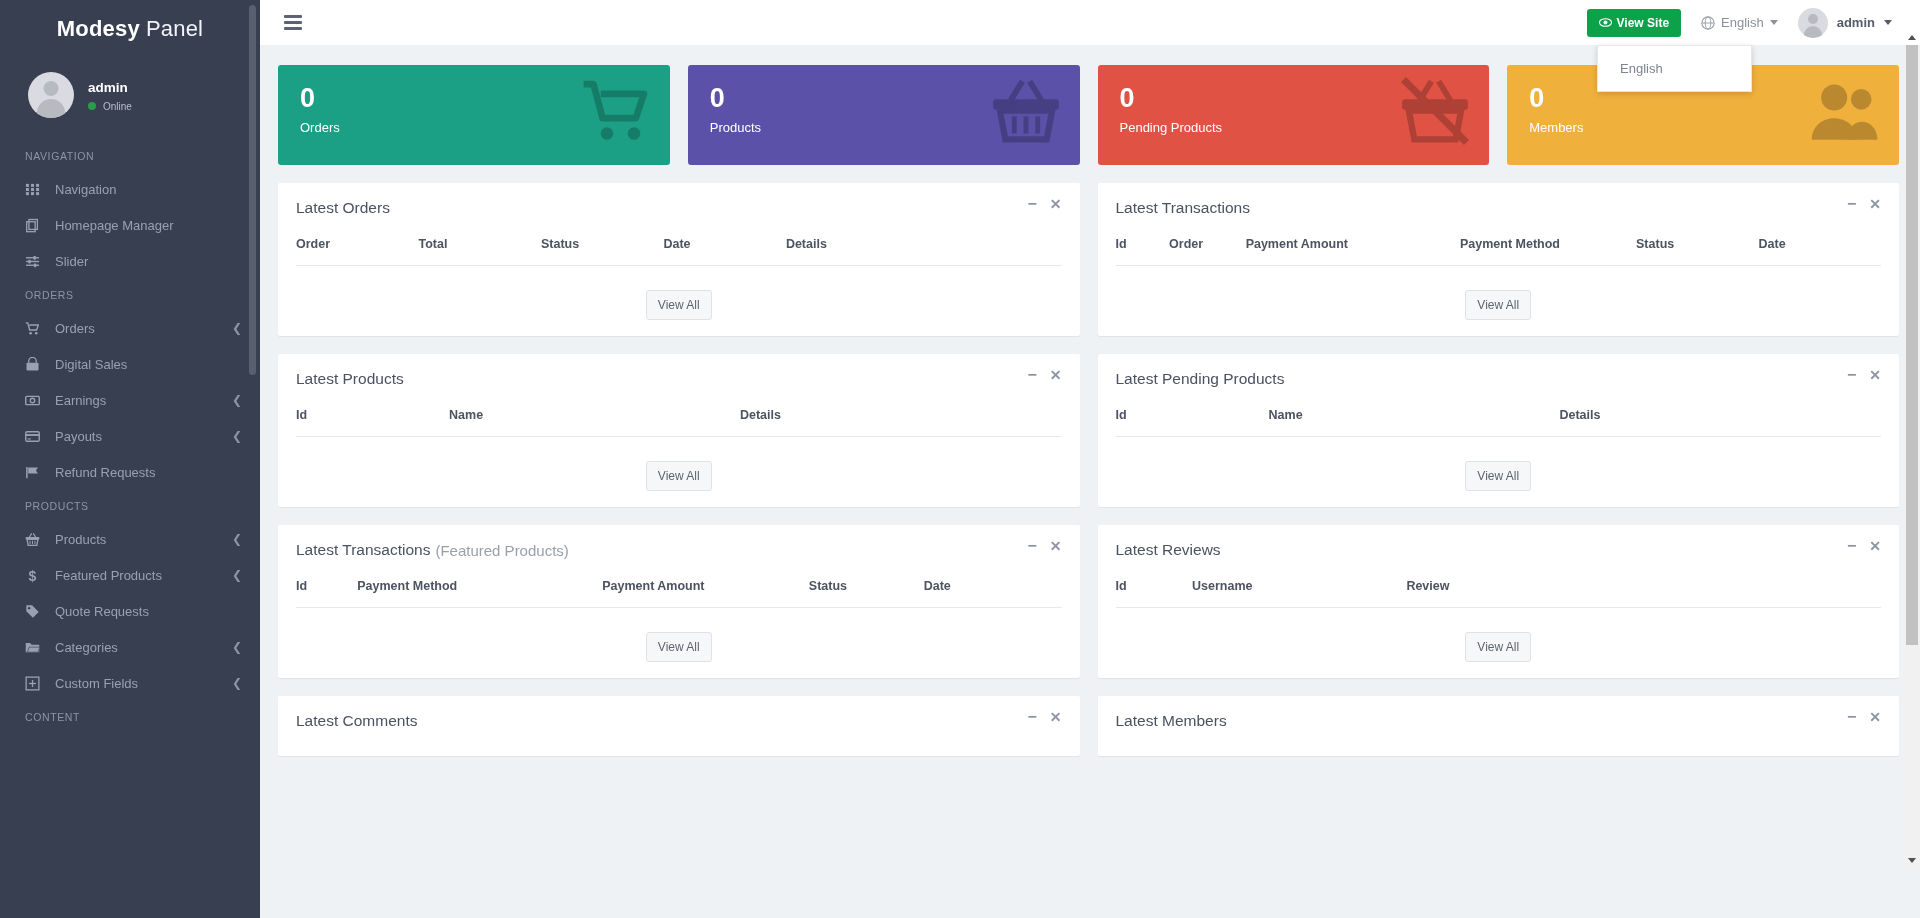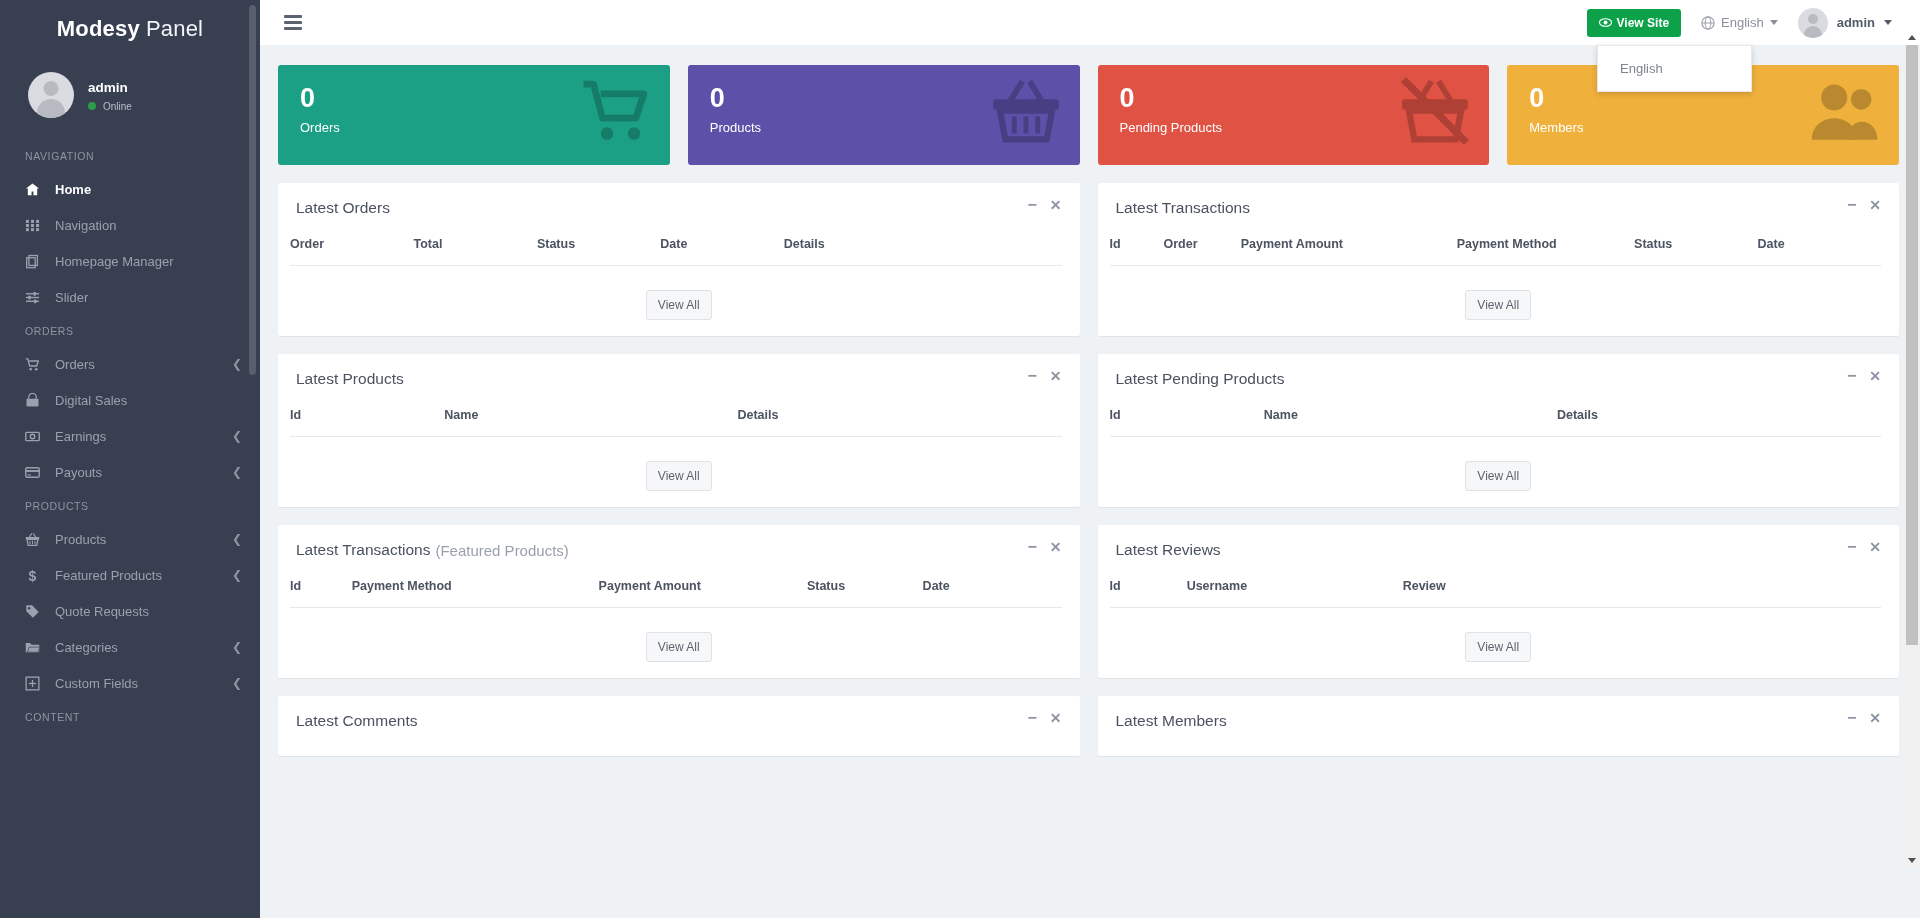--- a/index.html
+++ b/index.html
@@ -182,39 +182,39 @@
 
   
   .col { flex:1 1 0; display:flex; flex-direction:column; gap:18px; }
   .panel {
     background:#fff; border-radius:2px;
     box-shadow:0 1px 1px rgba(0,0,0,.06);
     position:relative;
   }
   .panel-head {
     padding:16px 18px 0 18px;
-    display:flex; align-items:flex-end;
+    display:flex; align-items:center;
   }
   .panel-title {
     font-size:15.5px; color:#4a5160; font-weight:normal;
   }
   .panel-sub {
     font-size:15px; color:#9aa0ab; margin-left:5px;
   }
   .panel-tools {
     margin-left:auto; display:flex; align-items:center; gap:13px;
     position:relative; top:-4px;
   }
   .tool {
     color:#8d94a3; font-size:14px; cursor:pointer; line-height:1;
   }
   .tool.minus { font-weight:bold; font-size:16px; }
   .tool.close { font-weight:bold; font-size:14px; }
 
-  .panel-body { padding: 14px 18px 14px 12px; }
+  .panel-body { padding: 14px 18px 14px 18px; }
   table.tbl { width:100%; border-collapse:collapse; }
   table.tbl th {
     text-align:left; font-size:12.5px; color:#4c5361; font-weight:bold;
     padding: 6px 0 14px 0;
     border-bottom:1px solid #e6e8eb;
   }
   .panel-foot {
     display:flex; justify-content:center;
     padding: 10px 18px 16px 18px;
   }
@@ -264,28 +264,20 @@
         <div class="uname">admin</div>
         <div class="ustatus">
           <span class="dot-online"></span>
           <span>Online</span>
         </div>
       </div>
     </div>
 
     <nav id="sidebar-nav">
         <div class="nav-heading">NAVIGATION</div>
-        <div class="nav-item active">
-          <span class="ic">
-            <svg width="15" height="15" viewBox="0 0 16 16">
-              <path d="M8 1.5 1 7h2v7h4v-4h2v4h4V7h2z" fill="#ffffff"></path>
-            </svg>
-          </span>
-          <span class="lbl">Home</span>
-        </div>
         <div class="nav-item">
           <span class="ic">
             <svg width="15" height="15" viewBox="0 0 16 16">
               <g fill="#9aa1ae">
                 <rect x="1" y="2" width="3.2" height="3.2"></rect>
                 <rect x="6.4" y="2" width="3.2" height="3.2"></rect>
                 <rect x="11.8" y="2" width="3.2" height="3.2"></rect>
                 <rect x="1" y="6.4" width="3.2" height="3.2"></rect>
                 <rect x="6.4" y="6.4" width="3.2" height="3.2"></rect>
                 <rect x="11.8" y="6.4" width="3.2" height="3.2"></rect>
@@ -357,20 +349,29 @@
         <div class="nav-item">
           <span class="ic">
             <svg width="15" height="15" viewBox="0 0 16 16">
               <rect x="0.8" y="3" width="14.4" height="10" rx="1.4" fill="none" stroke="#9aa1ae" stroke-width="1.5"></rect>
               <rect x="0.8" y="5.4" width="14.4" height="2" fill="#9aa1ae"></rect>
               <rect x="2.8" y="10" width="3.4" height="1.2" fill="#9aa1ae"></rect>
             </svg>
           </span>
           <span class="lbl">Payouts</span>
           <span class="caret-left">❮</span>
+        </div>
+        <div class="nav-item">
+          <span class="ic">
+            <svg width="15" height="15" viewBox="0 0 16 16">
+              <path d="M2 2v12" stroke="#9aa1ae" stroke-width="1.6"></path>
+              <path d="M3.4 2.6h10.4l-2.1 3.2 2.1 3.2H3.4z" fill="#9aa1ae"></path>
+            </svg>
+          </span>
+          <span class="lbl">Refund Requests</span>
         </div>
         <div class="nav-heading">PRODUCTS</div>
         <div class="nav-item">
           <span class="ic">
             <svg width="15" height="15" viewBox="0 0 16 16">
               <path d="M4.6 5.6 7.2 1.4M11.4 5.6 8.8 1.4" stroke="#9aa1ae" stroke-width="1.3" fill="none"></path>
               <rect x="0.7" y="5.4" width="14.6" height="2.3" rx="0.6" fill="#9aa1ae"></rect>
               <path d="M2.2 7.9h11.6l-1.2 6.4H3.4z" fill="none" stroke="#9aa1ae" stroke-width="1.4"></path>
               <g stroke="#9aa1ae" stroke-width="1.1">
                 <line x1="5.4" y1="9.2" x2="5.4" y2="13"></line>

